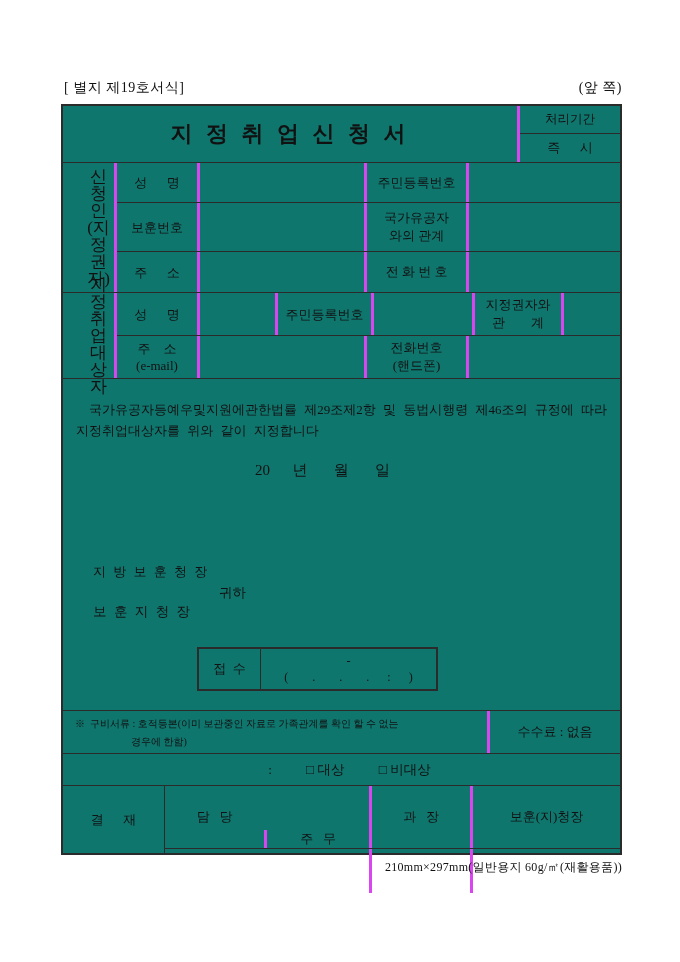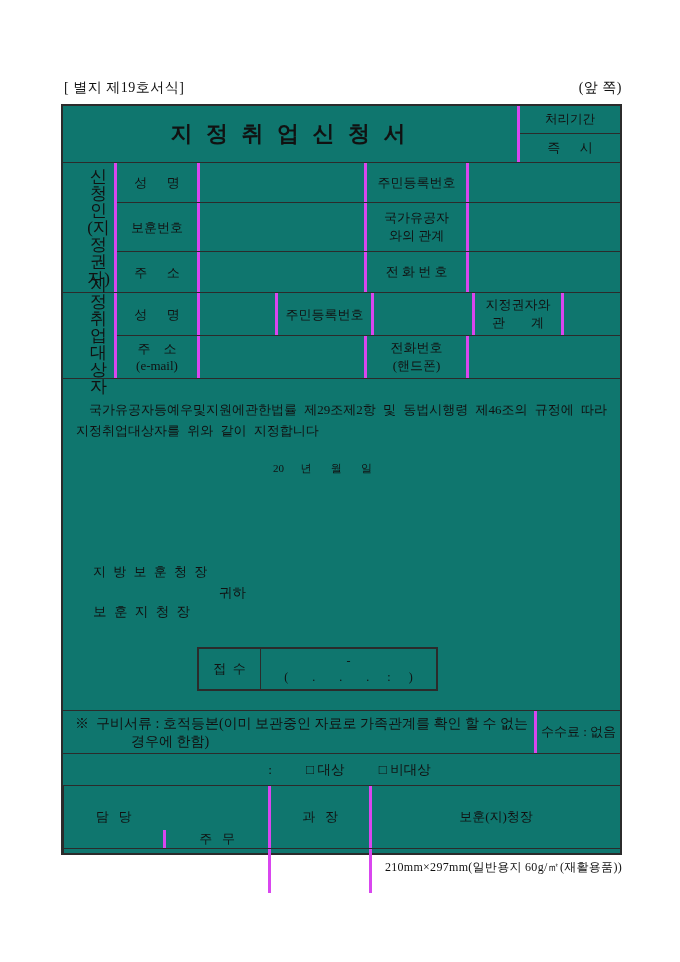--- a/index.html
+++ b/index.html
@@ -46,34 +46,34 @@
   .d-lbl96 { width:96px; line-height:17px; }
   .d-val101 { width:101px; }
   .d-lbl89 { width:89px; line-height:18px; }
   
   .sec-body { position:relative; height:332px; border-bottom:1px solid #2b2b2b; }
   .declaration {
     position:absolute; top:20px; left:13px; right:13px;
     font-size:13px; line-height:21px; text-align:justify;
     text-indent:13px; word-spacing:4px;
   }
-  .date-line { position:absolute; top:82px; left:8px; right:46px; text-align:center; font-size:11px; }
+  .date-line { position:absolute; top:82px; left:8px; right:46px; text-align:center; font-size:15px; }
   .sign-line { position:absolute; top:123px; left:144px; display:flex; gap:58px; font-size:13px; }
   .recip1 { position:absolute; top:184px; left:30px; font-size:13px; letter-spacing:2px; }
   .recip-hon { position:absolute; top:205px; left:156px; font-size:13.5px; }
   .recip2 { position:absolute; top:224px; left:30px; font-size:13.5px; letter-spacing:2px; }
   .receipt {
     position:absolute; top:268px; left:134px; width:241px; height:44px;
     border:2px solid #2b2b2b; display:flex;
   }
   .receipt-label { width:62px; border-right:1px solid #2b2b2b; font-size:13px; }
   .receipt-vals { flex:1; display:flex; flex-direction:column; justify-content:center; align-items:center; font-size:12px; line-height:16px; }
   
   .sec-docs { display:flex; height:43px; border-bottom:1px solid #2b2b2b; }
-  .docs-text { flex:1; padding:4px 6px 0 12px; font-size:14px; line-height:17.5px; }
+  .docs-text { flex:1; padding:4px 6px 0 12px; font-size:10px; line-height:17.5px; }
   .docs-line2 { margin-left:56px; }
   .fee-cell { width:133px; }
   
   .sec-confirm {
     height:32px; border-bottom:1px solid #2b2b2b;
     display:flex; align-items:center; justify-content:center; font-size:13.5px;
   }
   .confirm-colon { margin-left:16px; }
   .confirm-opt { margin-left:34px; }
   
@@ -183,20 +183,21 @@
       <div class="cell fee-cell bl">수수료 : 없음</div>
     </div>
 
     <div class="sec-confirm">
       <span class="confirm-colon">:</span>
       <span class="confirm-opt">□ 대상</span>
       <span class="confirm-opt">□ 비대상</span>
     </div>
 
     <div class="sec-approval">
+      <div class="cell appr-group pre">결      재</div>
       <div class="appr-cols">
         <div class="appr-row hdr">
           <div class="cell ac1 pre">담   당</div>
           <div class="cell ac2 bl pre">주   무</div>
           <div class="cell ac3 bl pre">과   장</div>
           <div class="cell ac4 bl pre">보훈(지)청장</div>
         </div>
         <div class="appr-row">
           <div class="cell ac1"></div>
           <div class="cell ac2 bl"></div>

